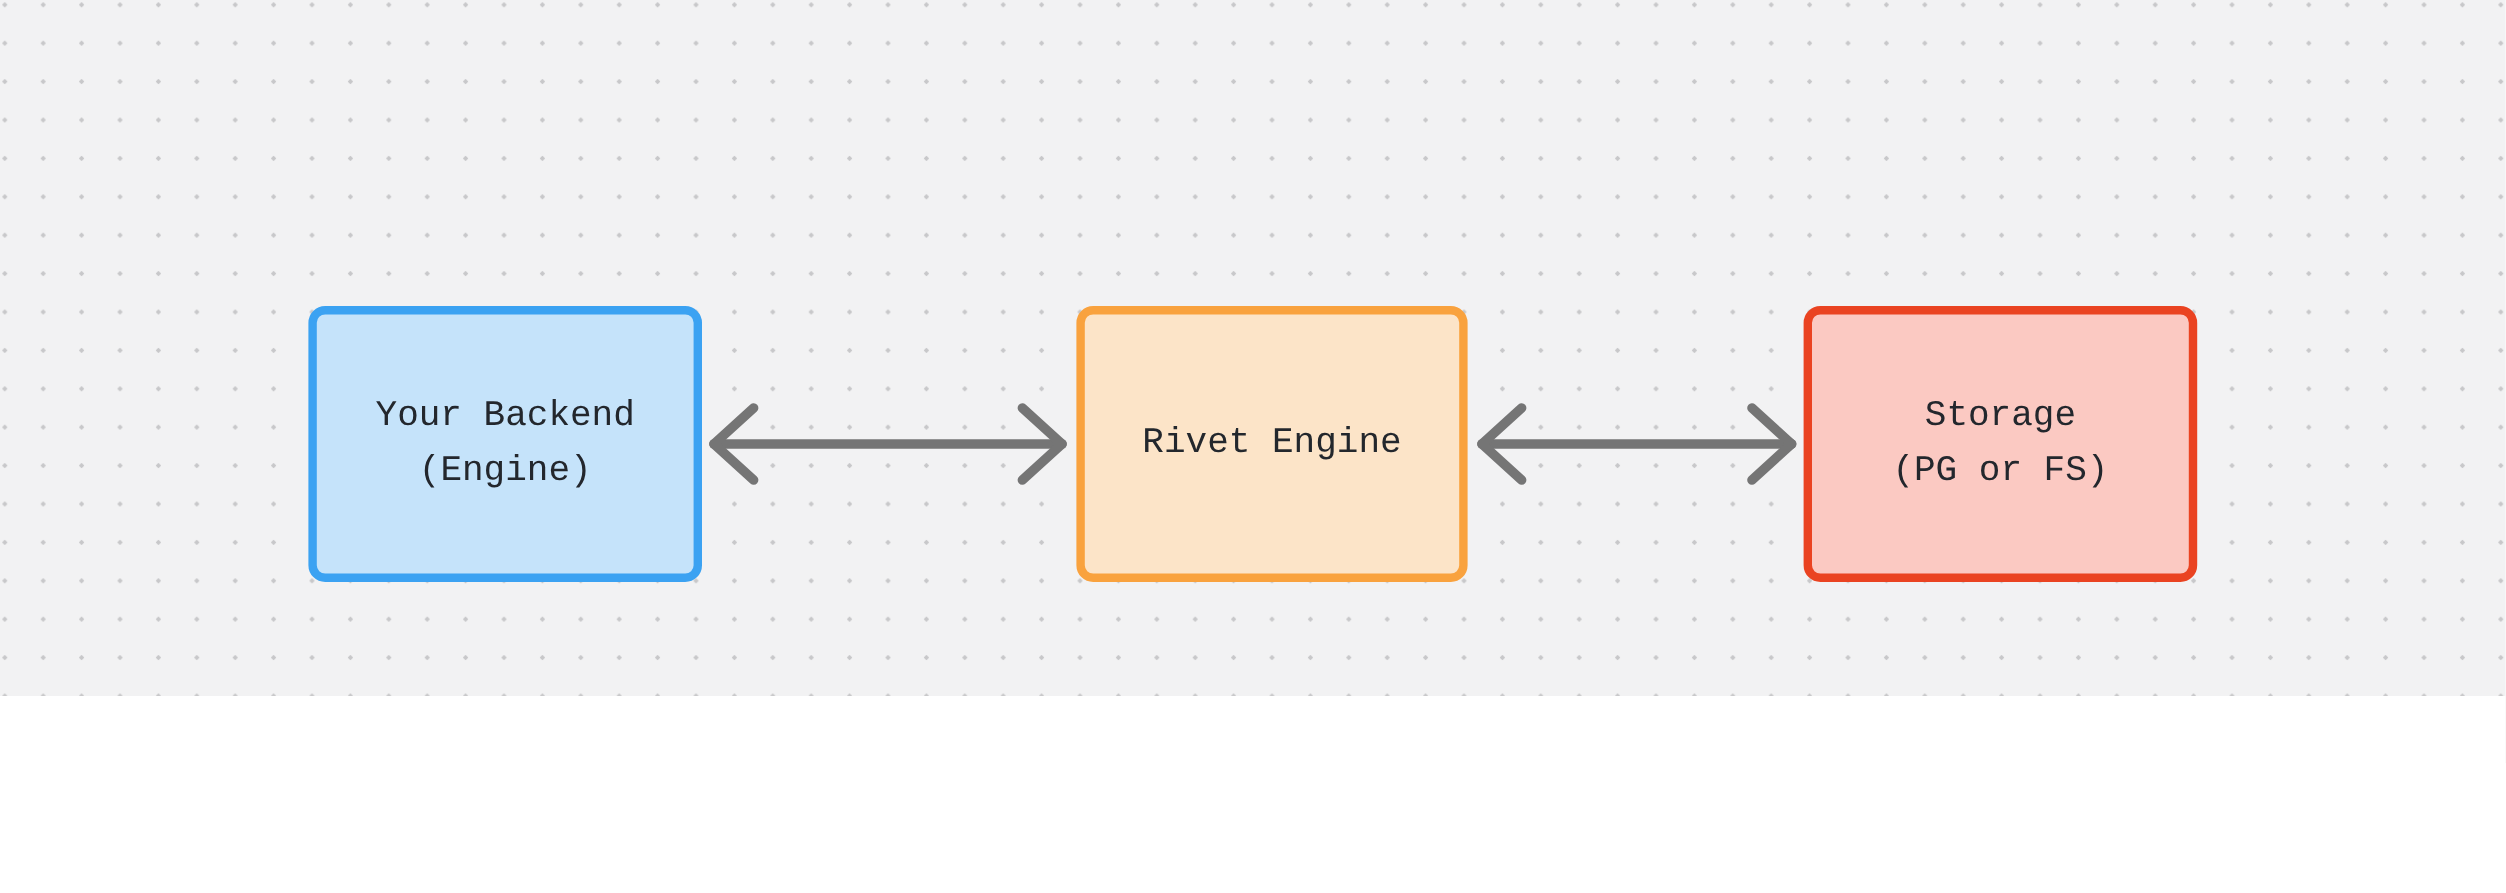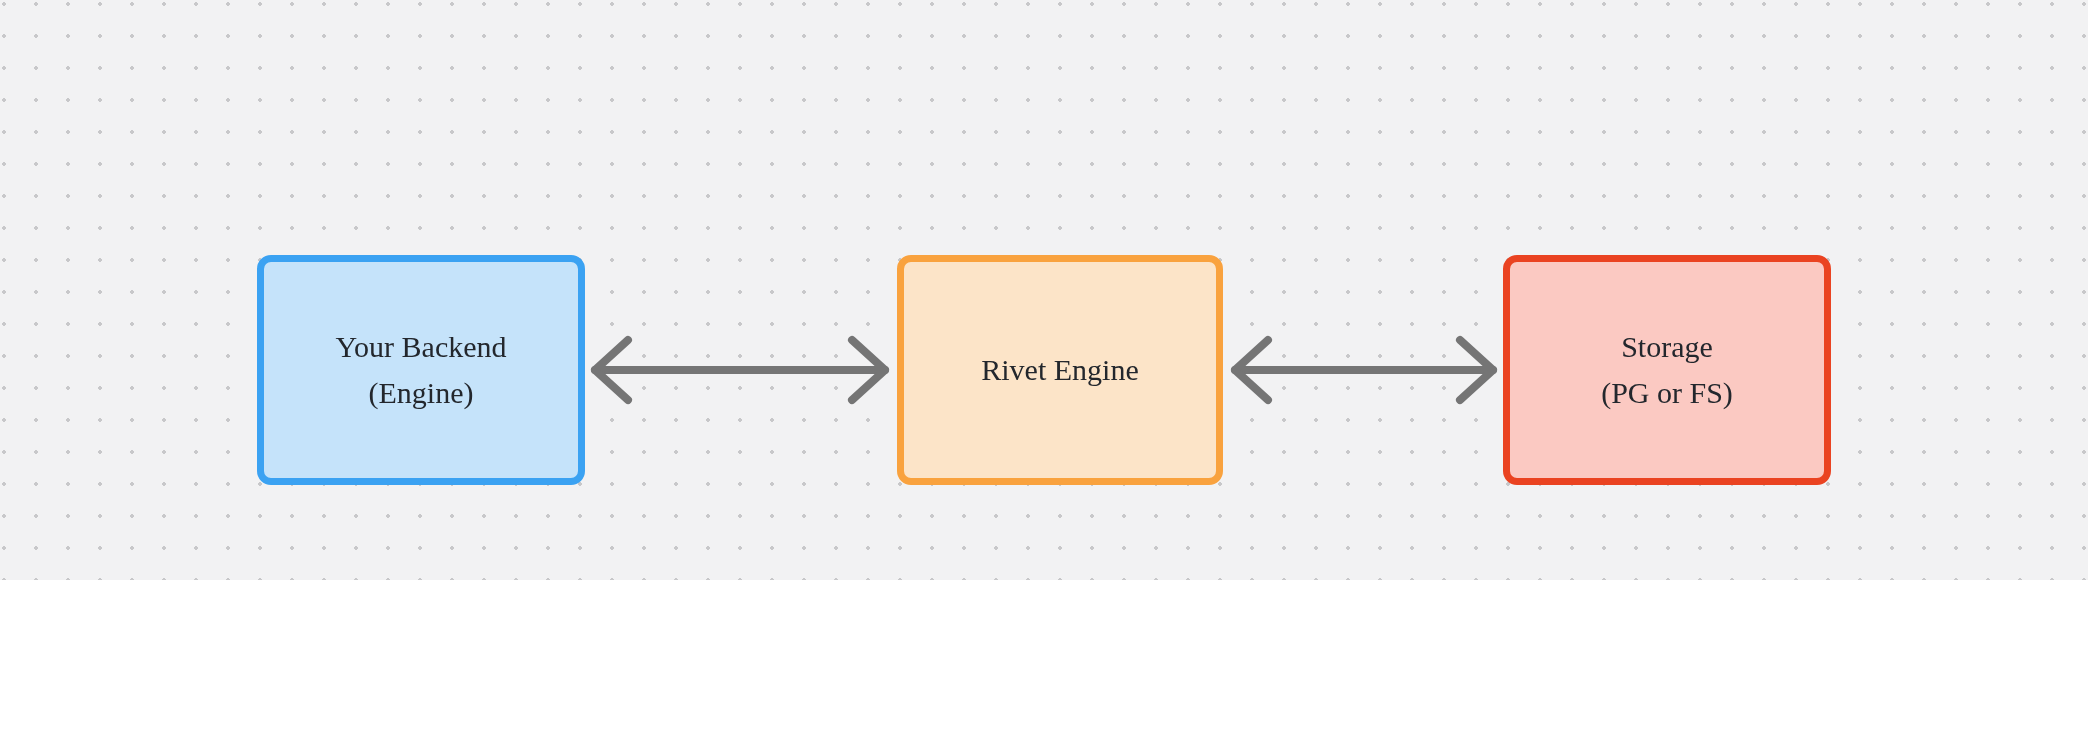--- a/index.html
+++ b/index.html
@@ -8,21 +8,21 @@
     overflow: hidden;
   }
   .canvas {
     position: relative;
     width: 2088px;
     height: 580px;
     background-color: #F2F2F3;
     background-image: radial-gradient(circle, #C8C8CA 1.7px, rgba(0,0,0,0) 1.9px);
     background-size: 32px 32px;
     background-position: -12px -12px;
-    font-family: Liberation Serif, serif;
+    font-family: Liberation Mono, monospace;
   }
   .arrows-layer {
     position: absolute;
     left: 0;
     top: 0;
     width: 2088px;
     height: 744px;
   }
   .connector {
     fill: none;

